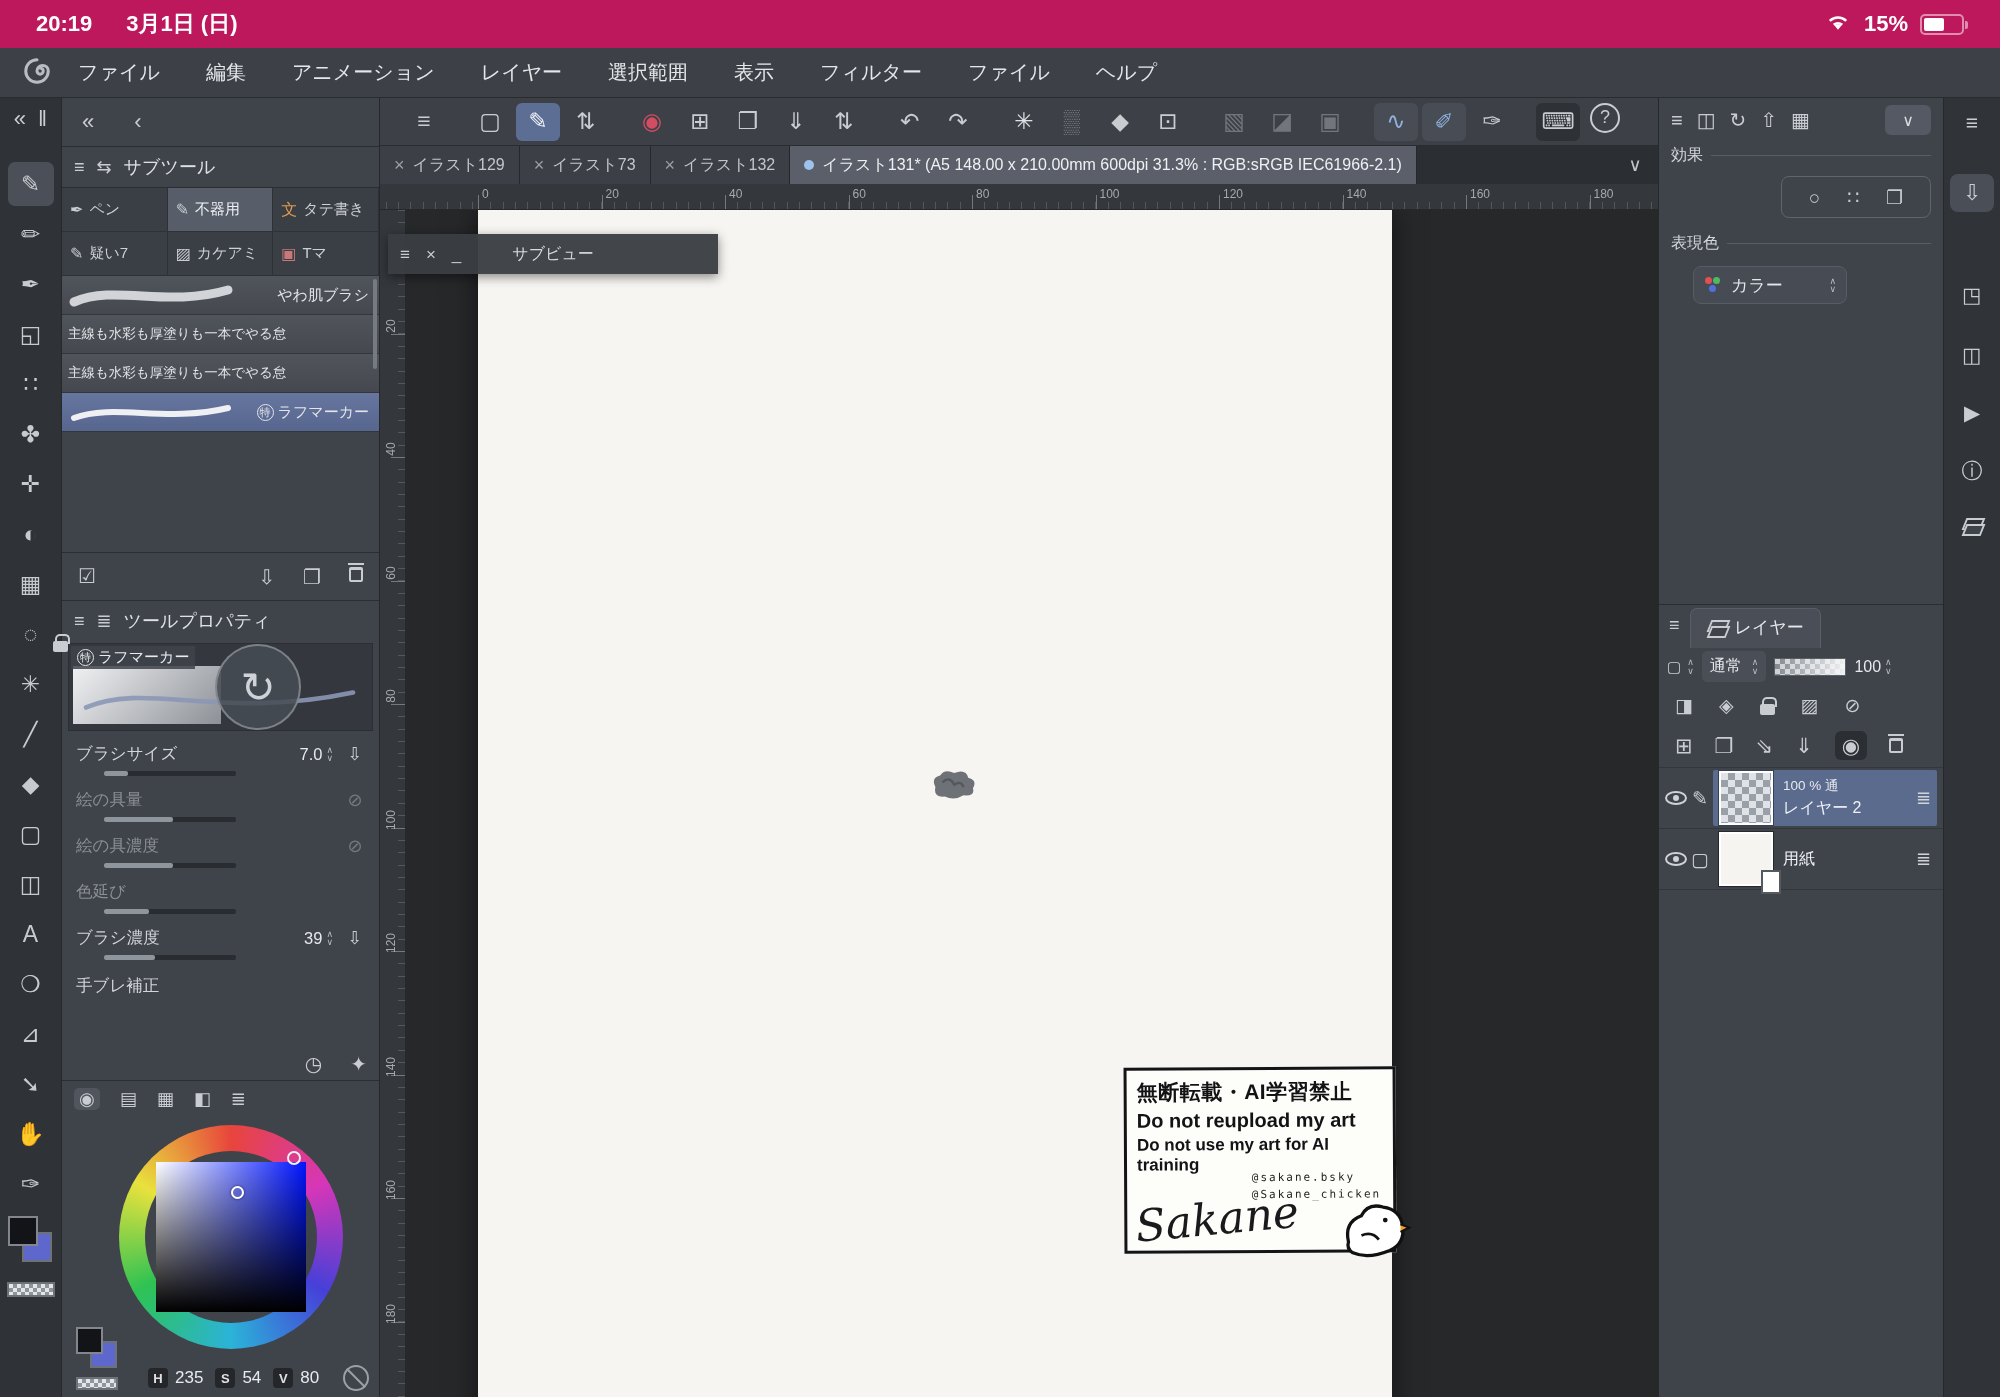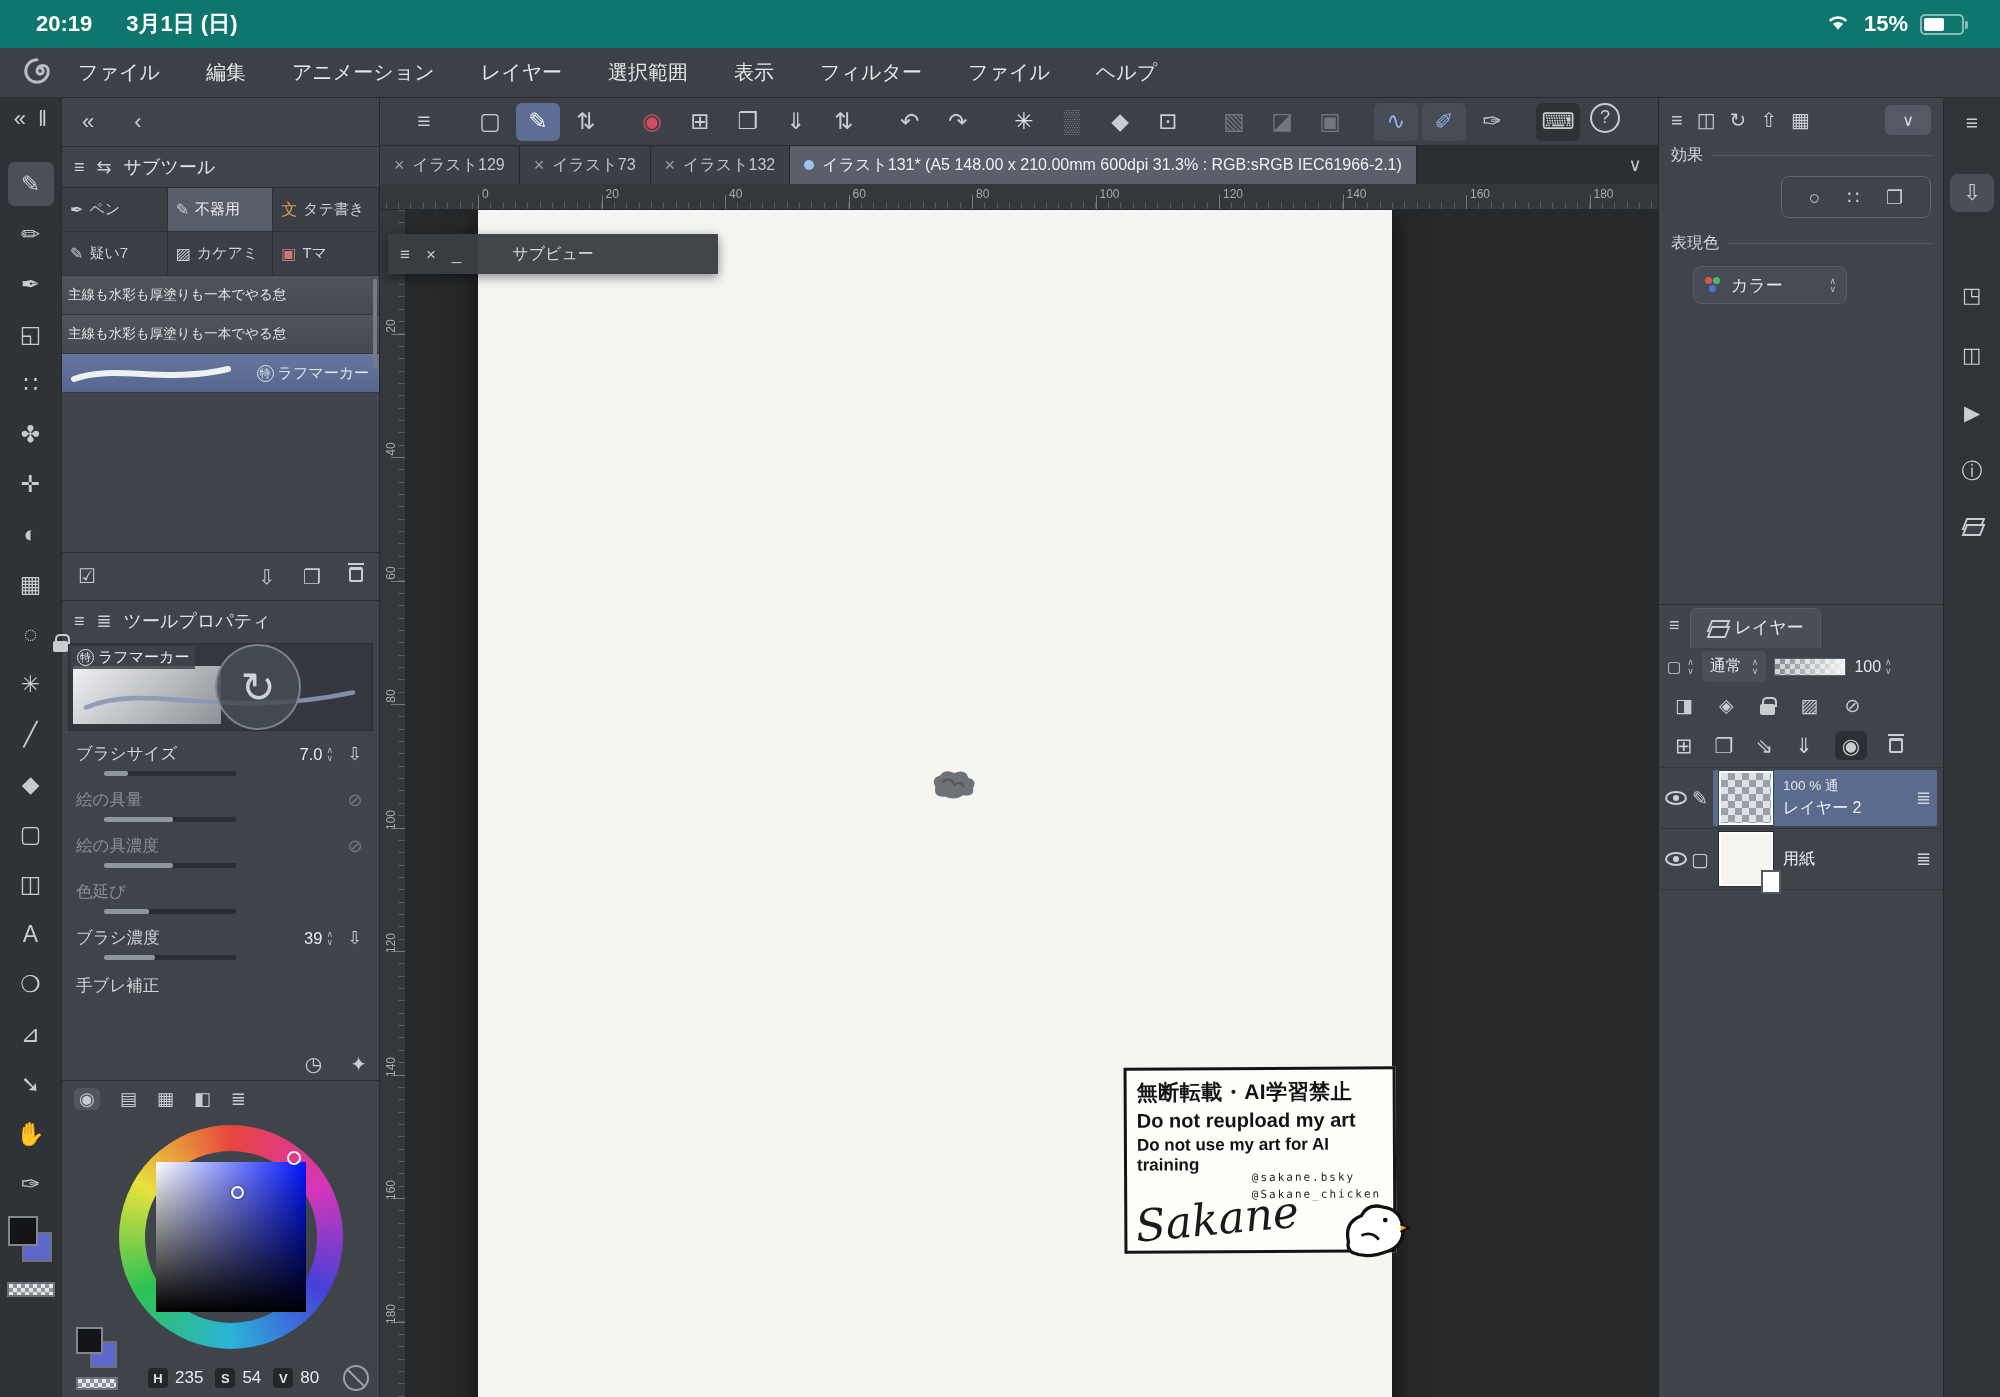--- a/index.html
+++ b/index.html
@@ -2,21 +2,21 @@
 <html><head>
 <meta charset="utf-8">
 <style>
 *{margin:0;padding:0;box-sizing:border-box}
 html,body{width:2000px;height:1397px;overflow:hidden;background:#26282a}
 body{font-family:"Liberation Sans","DejaVu Sans",sans-serif;color:#d6d8db}
 #root{position:absolute;inset:0;width:2000px;height:1397px;overflow:hidden}
 .icon{display:inline-flex;align-items:center;justify-content:center;color:#c9ccd1;font-size:22px;line-height:1}
 .dim{opacity:.38}
 
-.statusbar{position:absolute;left:0;top:0;width:100%;height:48px;background:#0f766e;display:flex;align-items:center;justify-content:space-between;padding:0 36px;color:#fff}
+.statusbar{position:absolute;left:0;top:0;width:100%;height:48px;background:#be185d;display:flex;align-items:center;justify-content:space-between;padding:0 36px;color:#fff}
 .sb-left{display:flex;gap:34px;align-items:center;font-size:22px;font-weight:bold}
 .sb-right{display:flex;align-items:center;gap:12px;font-size:22px;font-weight:bold}
 .battery{position:relative;width:44px;height:21px;border:2px solid rgba(255,255,255,.5);border-radius:5px;padding:2px}
 .battery::after{content:"";position:absolute;right:-6px;top:5px;width:3px;height:8px;background:rgba(255,255,255,.5);border-radius:0 2px 2px 0}
 .battfill{display:block;width:56%;height:100%;background:#fff;border-radius:2px}
 
 .menubar{position:absolute;left:0;top:48px;width:100%;height:50px;background:#3d4147;border-bottom:1px solid #292b2f;display:flex;align-items:center;padding:0 22px}
 #menu-items{display:flex;gap:46px;margin-left:26px}
 .menu-item{font-size:20px;color:#e4e6e9;cursor:default}
 
@@ -290,20 +290,26 @@
           <div class="cat">
             <span class="icon">▨</span>
             <span>カケアミ</span>
           </div>
           <div class="cat">
             <span class="icon" style="color: rgb(200, 120, 120);">▣</span>
             <span>Tマ</span>
           </div>
         </div>
       <div id="brushes">
+          <div class="brush">
+            <span class="bthumb"><svg viewBox="0 0 170 35" width="170" height="35">
+                <path d="M8 24 C50 6 100 30 162 12" fill="none" stroke="#e9ebee" stroke-width="9" stroke-linecap="round" opacity=".85"></path>
+              </svg></span>
+            <span class="blabel">やわ肌ブラシ</span>
+          </div>
           <div class="brush textonly">
             <span class="blabel">主線も水彩も厚塗りも一本でやる怠</span>
           </div>
           <div class="brush textonly">
             <span class="blabel">主線も水彩も厚塗りも一本でやる怠</span>
           </div>
           <div class="brush sel">
             <span class="bthumb"><svg viewBox="0 0 170 35" width="170" height="35">
                 <path d="M8 23 C48 8 100 28 162 13" fill="none" stroke="#eef0f3" stroke-width="6" stroke-linecap="round"></path>
               </svg></span>

